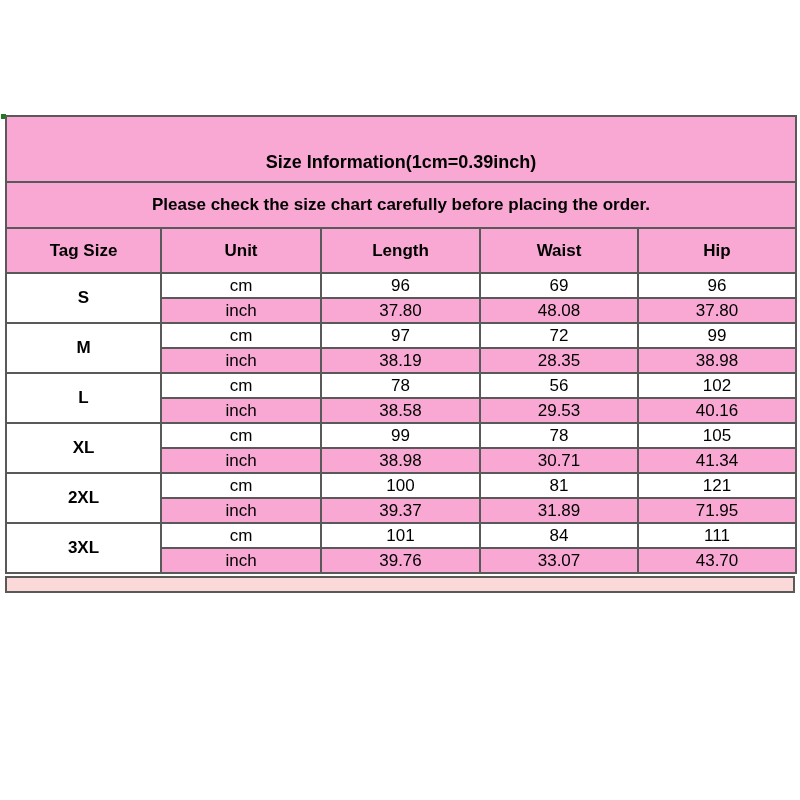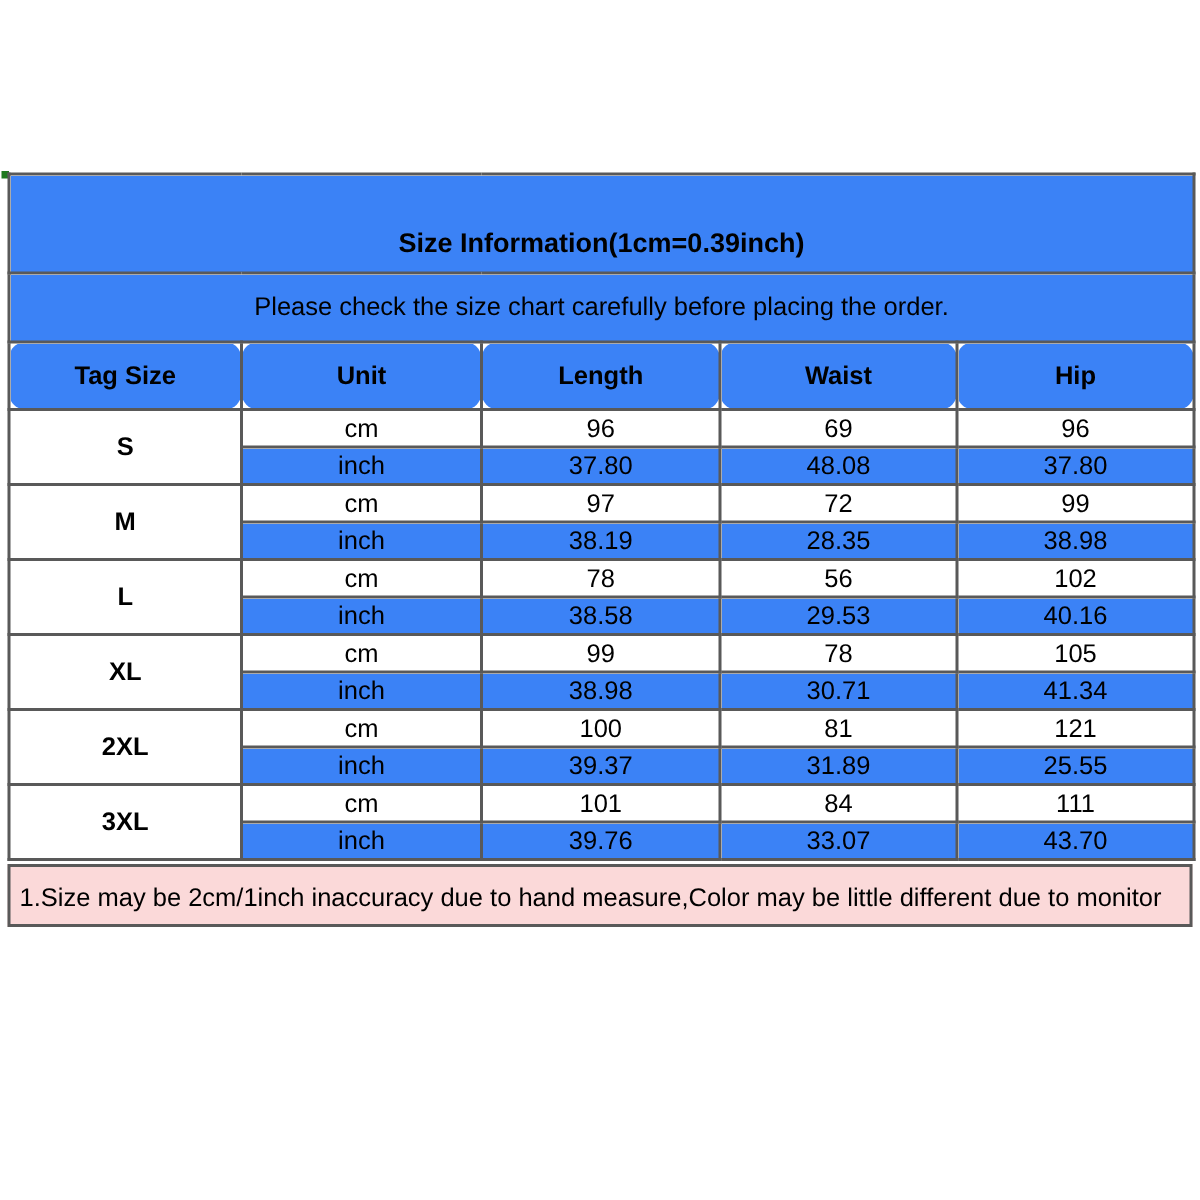--- a/index.html
+++ b/index.html
@@ -31,30 +31,30 @@
   td {
     border: 2px solid #595959;
     text-align: center;
     vertical-align: middle;
     font-size: 17px;
     padding: 0;
     background: #ffffff;
     overflow: hidden;
     white-space: nowrap;
   }
-  .pink { background: #3b82f6; }
+  .pink { background: #f9a8d4; }
   .bold { font-weight: bold; }
   .row-title td {
     height: 56px;
     vertical-align: bottom;
     padding-bottom: 8px;
     font-size: 18px;
   }
-  .row-sub td { height: 44px; }
-  .row-head td { height: 43px; font-size: 17px; border-radius: 11px; }
+  .row-sub td { height: 44px; font-weight: bold; }
+  .row-head td { height: 43px; font-size: 17px; }
   .row-cm td, .row-inch td { height: 23px; }
   .attention {
     border: 2px solid #595959;
     background: #fbd9d9;
     margin-top: 2px;
     padding: 8px 6px 5px 6px;
     font-size: 17px;
     line-height: 25px;
     text-align: left;
   }
@@ -160,36 +160,35 @@
         <td rowspan="2" class="bold">2XL</td>
         <td>cm</td>
         <td>100</td>
         <td>81</td>
         <td>121</td>
       </tr>
       <tr class="row-inch">
         <td class="pink">inch</td>
         <td class="pink">39.37</td>
         <td class="pink">31.89</td>
-        <td class="pink">25.55</td>
+        <td class="pink">71.95</td>
       </tr>
 
       <tr class="row-cm">
         <td rowspan="2" class="bold">3XL</td>
         <td>cm</td>
         <td>101</td>
         <td>84</td>
         <td>111</td>
       </tr>
       <tr class="row-inch">
         <td class="pink">inch</td>
         <td class="pink">39.76</td>
         <td class="pink">33.07</td>
         <td class="pink">43.70</td>
       </tr>
     </tbody>
       </table>
 
     <div class="attention">
-      <div>1.Size may be 2cm/1inch inaccuracy due to hand measure,Color may be little different due to monitor</div>
     </div>
   </div>
 </div>
 
 </body></html>

